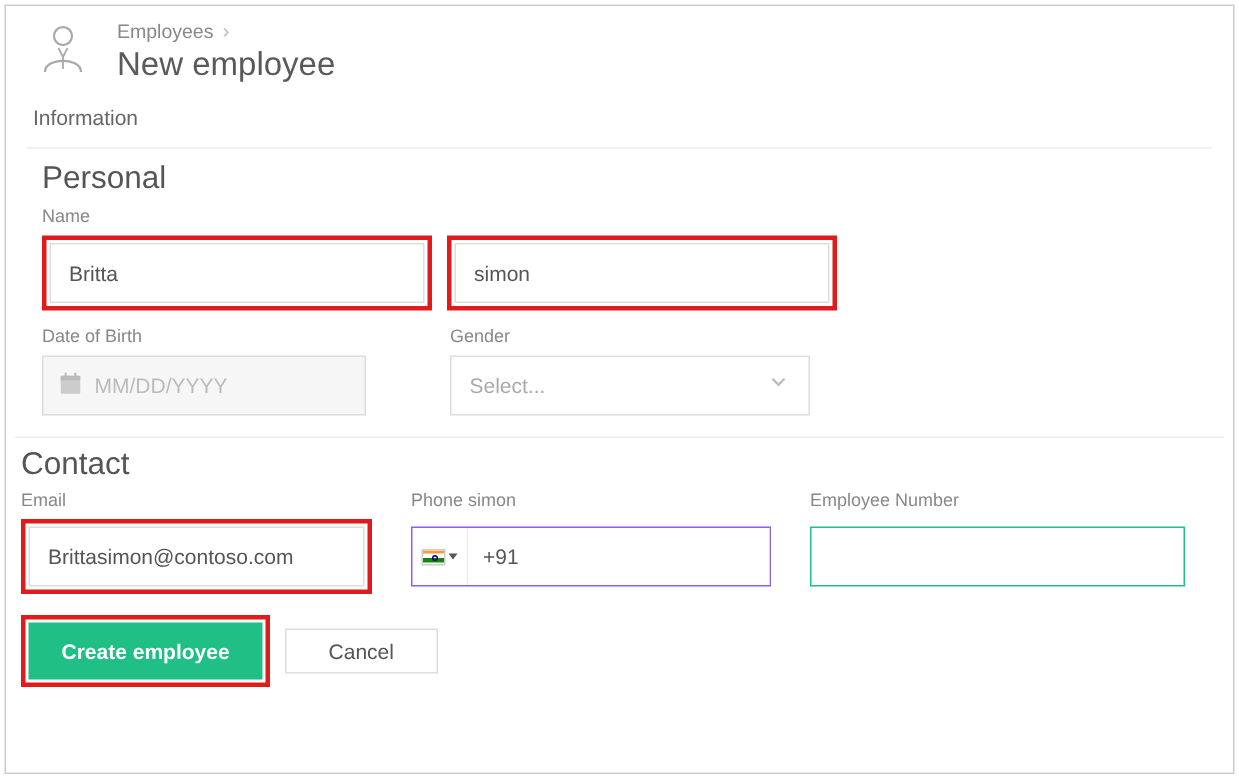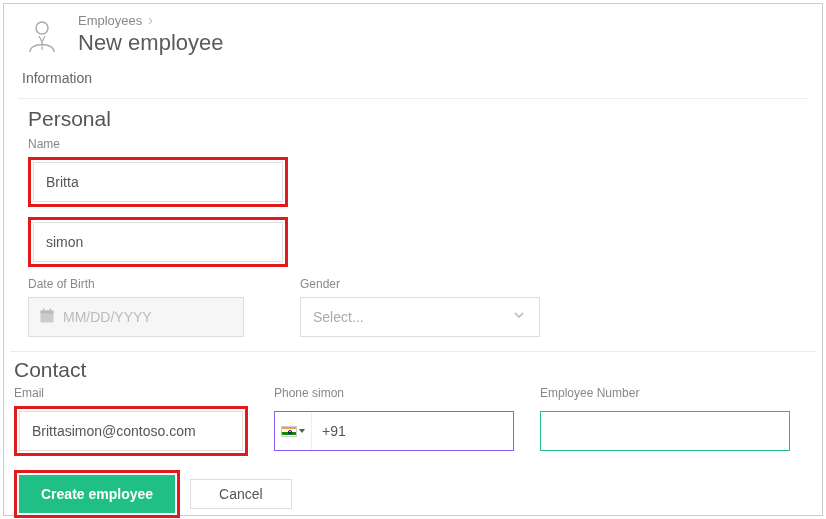--- a/index.html
+++ b/index.html
@@ -15,21 +15,21 @@
   .page {
     border: 1px solid #ccc;
     margin: 3px;
     width: 820px;
     height: 513px;
     background: #fff;
     position: relative;
   }
   .header {
     display: flex;
-    align-items: flex-end;
+    align-items: flex-start;
     padding: 8px 18px 0 18px;
     gap: 16px;
   }
   .breadcrumb {
     display: flex;
     align-items: center;
     gap: 6px;
     font-size: 13px;
     color: #888;
   }
@@ -211,21 +211,21 @@
   <div class="tab-bar">
     <span class="tab-item">Information</span>
   </div>
   <hr class="thin">
 
   <div class="section-heading">Personal</div>
 
   <div class="row">
     <div class="field">
       <div class="label">Name</div>
-      <div style="display:flex; gap:10px; align-items:flex-start;flex-direction:column;">
+      <div style="display:flex; gap:10px; align-items:flex-start;">
         <div class="boxed-red">
           <input class="input w-250" value="Britta" style="">
         </div>
         <div class="boxed-red">
           <input class="input w-250" value="simon" style="">
         </div>
       </div>
     </div>
   </div>
 

